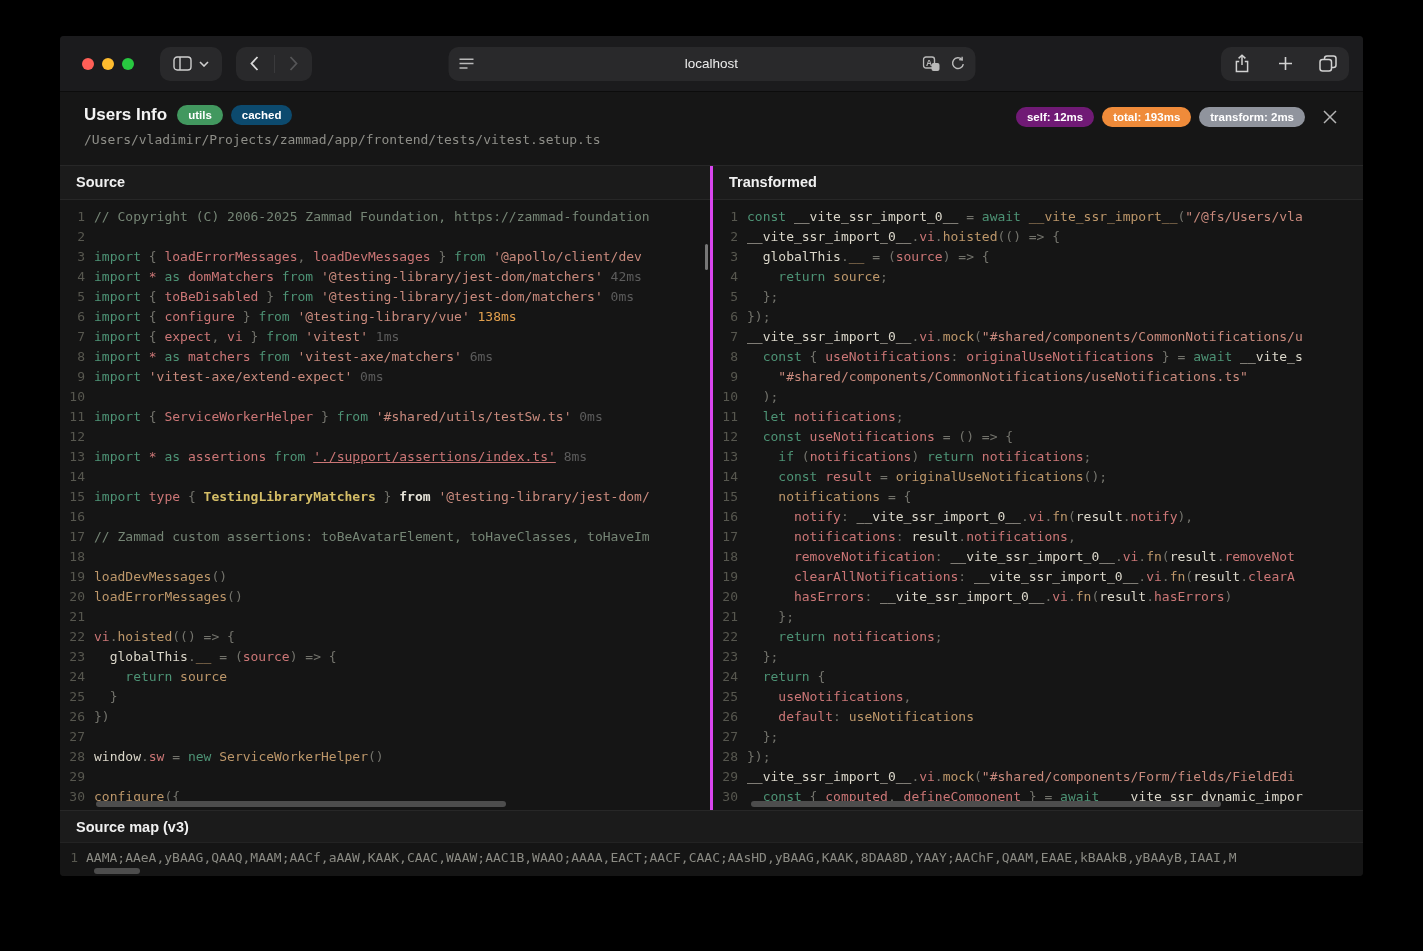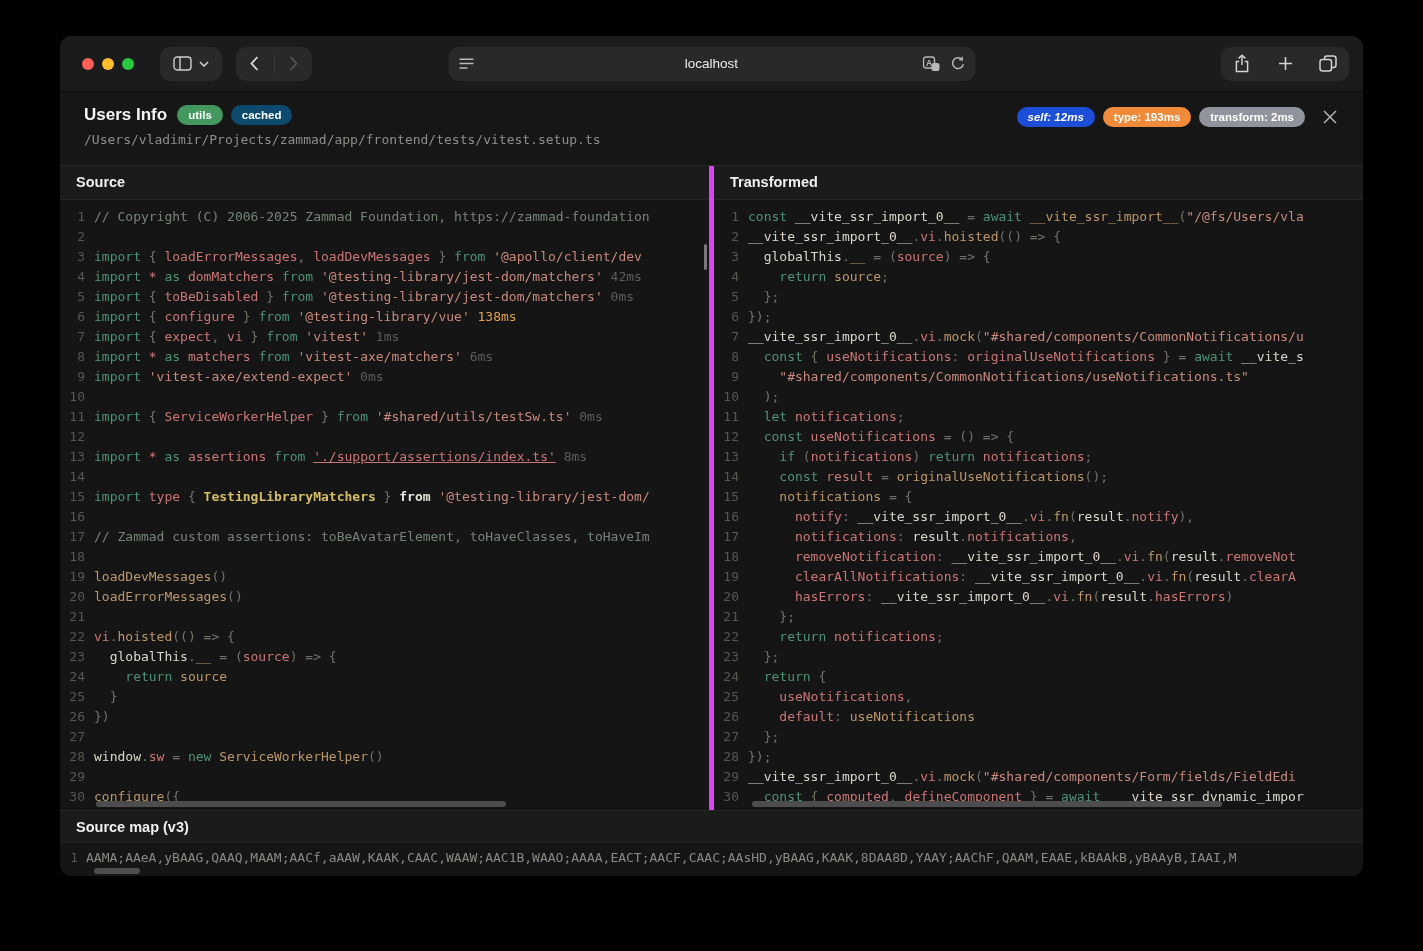--- a/index.html
+++ b/index.html
@@ -1,19 +1,19 @@
 <!DOCTYPE html>
 <html><head>
 <meta charset="utf-8">
 <style>
   * { margin:0; padding:0; box-sizing:border-box; }
   html,body { width:1423px; height:951px; background:#000; overflow:hidden;
               font-family:"Liberation Sans", sans-serif; }
   .window { position:absolute; left:60px; top:36px; width:1303px; height:840px;
-            border-radius:12px; background:#151515; overflow:hidden;
+            border-radius:4px; background:#151515; overflow:hidden;
             box-shadow:0 12px 40px rgba(0,0,0,.65); }
   
   .toolbar { height:56px; background:#1b1b1d; display:flex; align-items:center;
              padding:0 14px; position:relative; border-bottom:1px solid #0c0c0c; }
   .lights { display:flex; gap:8px; margin-left:8px; }
   .light { width:12px; height:12px; border-radius:50%; }
   .pill { background:#29292b; border-radius:10px; height:34px; display:flex;
           align-items:center; justify-content:center; }
   .sidebar-pill { width:62px; margin-left:26px; gap:7px; }
   .nav-pill { width:76px; margin-left:14px; }
@@ -36,21 +36,21 @@
   .badge { border-radius:999px; padding:3px 11px; font-size:11.5px; font-weight:700;
            color:#fff; line-height:14px; }
   .metrics { position:absolute; right:58px; top:15px; display:flex; gap:8px; }
   .close-x { position:absolute; right:20px; top:12px; width:26px; height:26px; display:flex;
              align-items:center; justify-content:center; cursor:pointer; }
   .module-path { margin-top:7px; font-family:"DejaVu Sans Mono", monospace; font-size:13px;
                  color:#8e8e88; white-space:nowrap; overflow:hidden; }
   
   .panels { display:flex; height:644px; background:#151515; }
   .panel { flex:1; min-width:0; position:relative; }
-  .panel + .panel { border-left:5px solid #d946ef; }
+  .panel + .panel { border-left:3px solid #d946ef; }
   .panel-header { height:34px; line-height:33px; padding:0 16px; font-weight:700;
                   font-size:14.5px; color:#f0f0f0; background:#1b1b1b;
                   border-bottom:1px solid #272727; }
   .code { height:609px; overflow:hidden; padding-top:7px; position:relative;
           font-family:"DejaVu Sans Mono", monospace; font-size:13px; }
   .code-line { display:flex; height:20px; line-height:20px; white-space:pre; }
   .gutter { flex:0 0 34px; text-align:right; padding-right:9px; color:#57574f; }
   .line-content { flex:1; overflow:hidden; white-space:pre; }
   .hscroll { position:absolute; bottom:3px; height:6px; border-radius:3px; background:#4d4d4d; }
   .vthumb { position:absolute; width:3px; border-radius:2px; background:#777; }
@@ -153,22 +153,22 @@
 
   <div class="module-header">
     <div class="title-row">
       <span class="page-title">Users Info</span>
       <span id="badges" style="display:flex;gap:8px;">
           <span class="badge" style="background: rgb(66, 152, 95);">utils</span>
           <span class="badge" style="background: #0c4a6e;">cached</span>
         </span>
     </div>
     <div class="metrics" id="metrics">
-        <span class="badge" style="background: #1d4ed8; font-style: italic;">self: 12ms</span>
-        <span class="badge" style="background: rgb(239, 139, 58);">type: 193ms</span>
+        <span class="badge" style="background: #701a75;">self: 12ms</span>
+        <span class="badge" style="background: rgb(239, 139, 58);">total: 193ms</span>
         <span class="badge" style="background: rgb(144, 148, 157);">transform: 2ms</span>
       </div>
     <span class="close-x">
       <svg width="14" height="14" viewBox="0 0 14 14" stroke="#b5b5b5" stroke-width="1.5">
         <line x1="1" y1="1" x2="13" y2="13"></line>
           <line x1="13" y1="1" x2="1" y2="13"></line>
       </svg>
     </span>
     <div class="module-path">/Users/vladimir/Projects/zammad/app/frontend/tests/vitest.setup.ts</div>
   </div>

